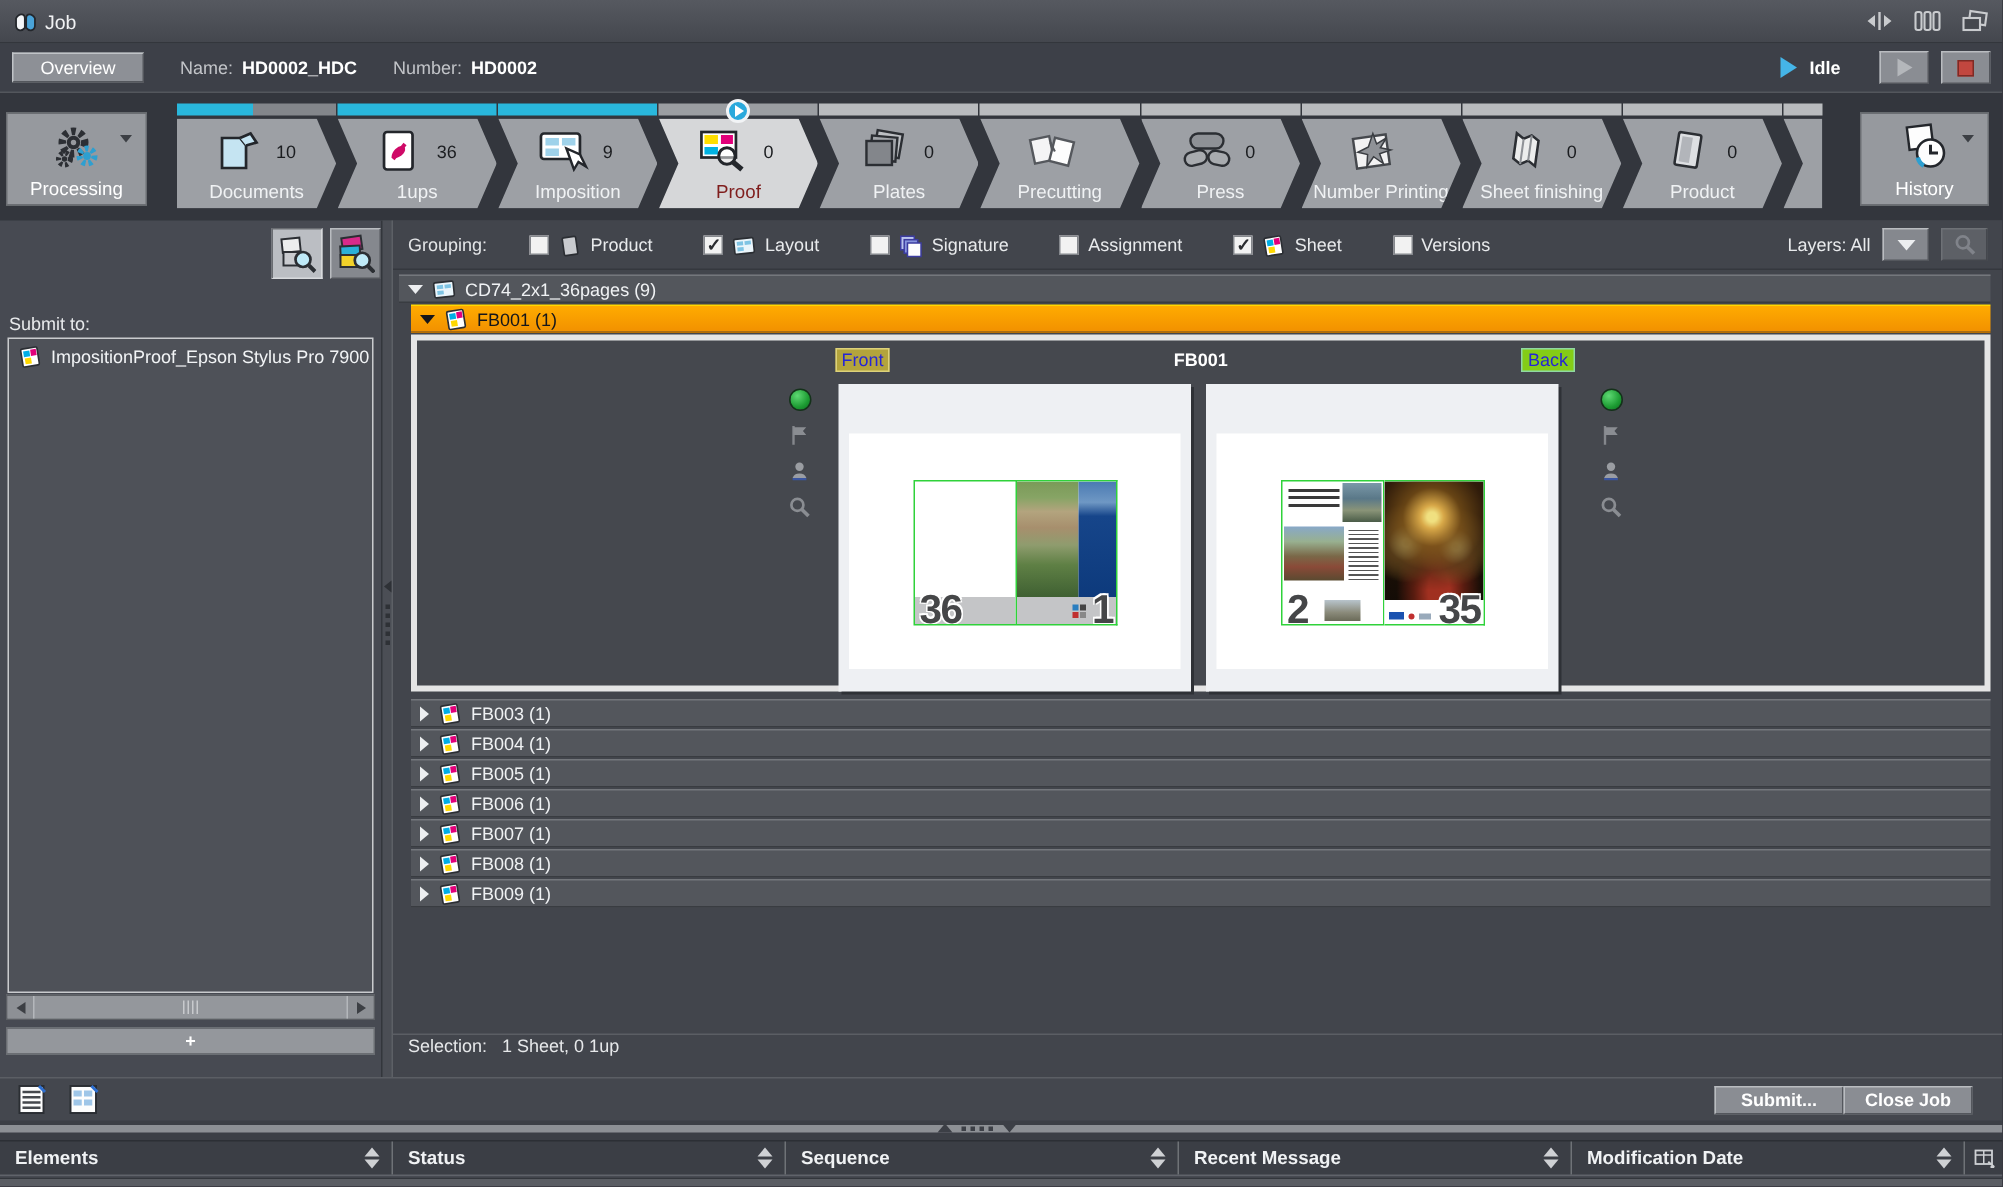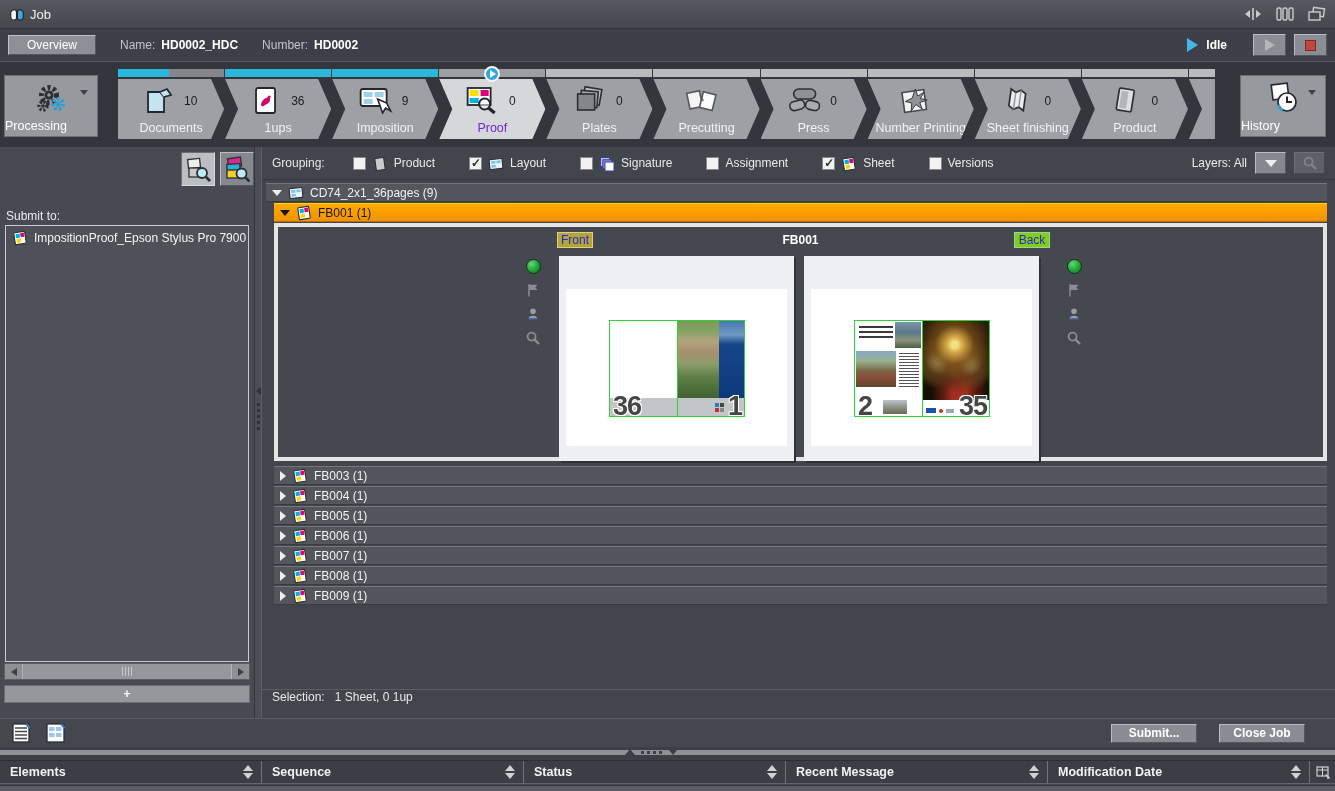--- a/index.html
+++ b/index.html
@@ -28,21 +28,21 @@
   .jb-right { margin-left:auto; display:flex; align-items:center; gap:8px; padding-right:8px; }
   .play-tri { width:0; height:0; border-left:11px solid #45b5e8; border-top:7px solid transparent; border-bottom:7px solid transparent; }
   .idle-text { font-weight:bold; color:#fff; margin-right:18px; }
   .jb-btn { width:33px; height:22px; background:#8a8d93; display:flex; align-items:center; justify-content:center;
     border-top:1px solid #b9bcc0; border-left:1px solid #b9bcc0; border-right:1px solid #54575d; border-bottom:1px solid #54575d; }
   .gray-tri { width:0; height:0; border-left:10px solid #b4b7bb; border-top:6px solid transparent; border-bottom:6px solid transparent; }
   .red-sq { width:11px; height:11px; background:#c2473f; border:1px solid #7e2a24; }
   
   .workflow { position:absolute; left:0; top:62px; width:1335px; height:85px; background:#33363d; }
   .proc-box, .hist-box { position:absolute; top:13px; height:62px; background:#96999e;
-    border:1px solid #6b6e73; display:flex; flex-direction:column; justify-content:flex-end; padding-bottom:3px; }
+    border:1px solid #6b6e73; display:flex; flex-direction:column; align-items:center; justify-content:flex-end; padding-bottom:3px; }
   .proc-box { left:4px; width:94px; }
   .hist-box { left:1240px; width:86px; }
   .box-icon { position:absolute; top:6px; left:50%; transform:translateX(-50%); width:34px; height:32px; }
   .box-caret { position:absolute; top:14px; right:9px; width:0; height:0;
     border-top:5px solid #3c3f44; border-left:4px solid transparent; border-right:4px solid transparent; }
   .box-label { color:#fff; font-size:12.5px; }
   .steps-wrap { position:absolute; left:118px; top:0; width:1097px; height:85px; }
   .progress { position:absolute; left:0; top:7px; width:100%; height:8px; display:flex; }
   .pseg { flex:1 1 0; height:8px; margin-right:1px; position:relative; overflow:visible; }
   .pseg.half { background:linear-gradient(90deg,#29b7dc 0 48%,#83868b 48% 100%); }
@@ -57,21 +57,21 @@
   .step { flex:1 1 0; position:relative; background:#9da0a5; margin-right:1px;
     clip-path:polygon(0 0, calc(100% - 13px) 0, 100% 50%, calc(100% - 13px) 100%, 0 100%, 13px 50%);
     display:flex; flex-direction:column; align-items:center; justify-content:flex-end; padding-bottom:4px; }
   .step:first-child { clip-path:polygon(0 0, calc(100% - 13px) 0, 100% 50%, calc(100% - 13px) 100%, 0 100%); }
   .step.active { background:#d6d7d9; }
   .sfill { flex:0 0 26px; background:#9da0a5; clip-path:polygon(0 0,100% 0,100% 100%,0 100%,13px 50%); }
   .step-top { position:absolute; top:6px; left:50%; transform:translateX(-54%); display:flex; align-items:center; gap:8px; }
   .step-icon { width:36px; height:32px; display:inline-block; }
   .step-count { color:#1b1d20; font-size:12px; }
   .step-label { color:#f0f2f4; font-size:12.5px; }
-  .step.active .step-label { color:#6d28d9; }
+  .step.active .step-label { color:#7f1d1d; }
   
   .content { position:absolute; left:0; top:147px; width:1335px; height:571px; }
   
   .leftpanel { position:absolute; left:0; top:0; width:254px; height:571px; }
   .lp-btn { position:absolute; top:5px; width:34px; height:34px; display:flex; align-items:center; justify-content:center; }
   .lp-btn.pressed { left:181px; background:#bbbec3;
     border-top:1px solid #6a6d72; border-left:1px solid #6a6d72; border-right:1px solid #d8dadd; border-bottom:1px solid #d8dadd; }
   .lp-btn.raised { left:220px; background:#85888e;
     border-top:1px solid #b9bcc0; border-left:1px solid #b9bcc0; border-right:1px solid #54575d; border-bottom:1px solid #54575d; }
   .submit-label { position:absolute; left:6px; top:62px; color:#e8eaec; }
@@ -171,21 +171,21 @@
   .p35-marks i:nth-child(2){width:4px;height:4px;background:#c03030;border-radius:50%;}
   .p35-marks i:nth-child(3){width:8px;height:4px;background:#9ab;}
   
   .selbar { position:absolute; left:0; right:0; bottom:3px; height:26px; border-top:1px solid #5b5e64;
     display:flex; align-items:flex-start; padding-left:10px; color:#e6e8ea; background:#42454c; }
   .selbar .val { margin-left:10px; }
   
   .bottombar { position:absolute; left:0; top:718px; width:1335px; height:29px; background:#44474e;
     border-top:1px solid #5b5e64; display:flex; align-items:center; }
   .bb-icon { width:24px; height:23px; margin-left:10px; display:flex; align-items:center; justify-content:center; }
-  .bb-right { margin-left:auto; display:flex; gap:22px; padding-right:30px; }
+  .bb-right { margin-left:auto; display:flex; padding-right:20px; }
   .bb-btn { min-width:86px; height:19px; background:#8a8d93; color:#fff; font-weight:bold; text-align:center;
     line-height:17px; padding:0 10px;
     border-top:1px solid #b9bcc0; border-left:1px solid #b9bcc0; border-right:1px solid #54575d; border-bottom:1px solid #54575d; }
   
   .hsplit { position:absolute; left:0; top:747px; width:1335px; height:13px; background:#3c3f46; }
   .hsplit .bar { position:absolute; left:0; top:3px; width:100%; height:5px; background:#8d9095; }
   .hsplit .handle { position:absolute; left:625px; top:2px; display:flex; align-items:center; gap:6px; z-index:2; }
   .h-up { width:0;height:0;border-bottom:6px solid #3c3f46;border-left:5px solid transparent;border-right:5px solid transparent; }
   .h-dn { width:0;height:0;border-top:6px solid #3c3f46;border-left:5px solid transparent;border-right:5px solid transparent; }
   .h-dots { display:flex; gap:3px; }
@@ -856,29 +856,29 @@
 
       <div class="th-cell" style="flex:0 0 262px">
         <span class="lbl">Elements</span>
         <span class="sorter">
           <i class="s-up"></i>
           <i class="s-dn"></i>
         </span>
       </div>
 
       <div class="th-cell" style="flex:0 0 262px">
-        <span class="lbl">Sequence</span>
+        <span class="lbl">Status</span>
         <span class="sorter">
           <i class="s-up"></i>
           <i class="s-dn"></i>
         </span>
       </div>
 
       <div class="th-cell" style="flex:0 0 262px">
-        <span class="lbl">Status</span>
+        <span class="lbl">Sequence</span>
         <span class="sorter">
           <i class="s-up"></i>
           <i class="s-dn"></i>
         </span>
       </div>
 
       <div class="th-cell" style="flex:0 0 262px">
         <span class="lbl">Recent Message</span>
         <span class="sorter">
           <i class="s-up"></i>

